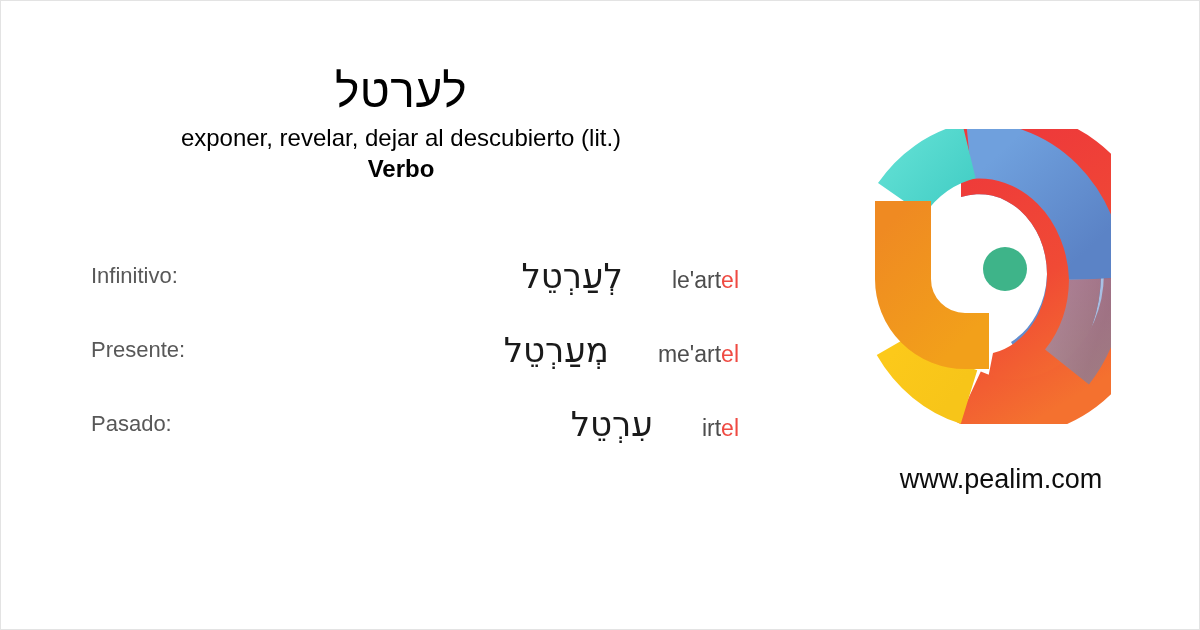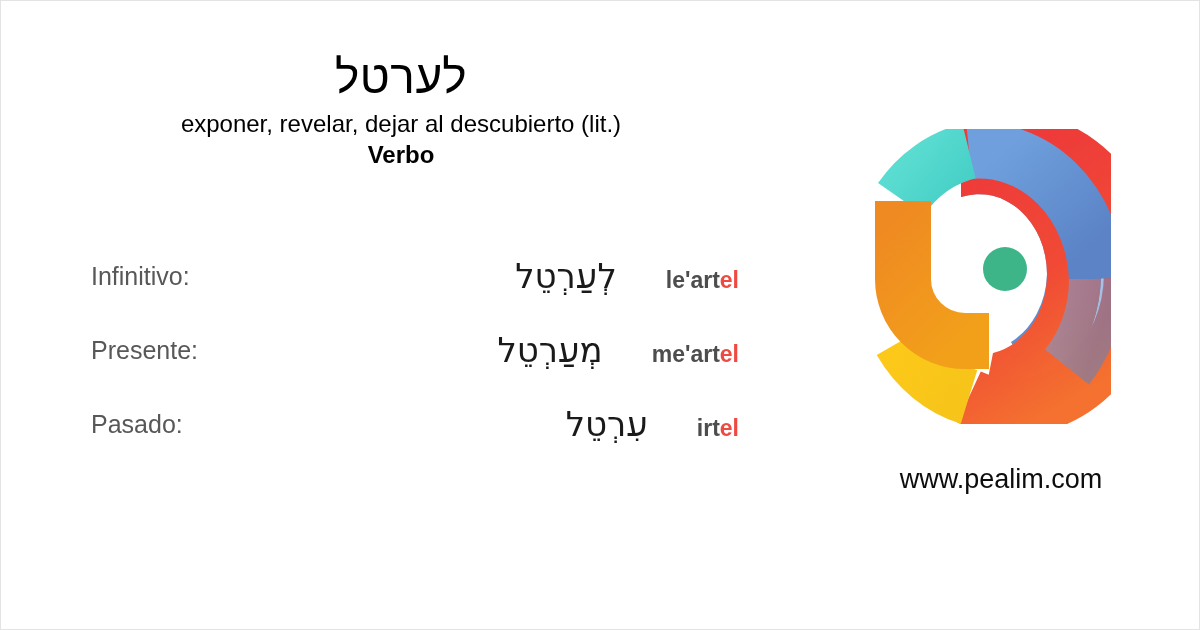--- a/index.html
+++ b/index.html
@@ -26,21 +26,21 @@
     position: absolute;
     left: 0;
     top: 0;
     width: 800px;
     height: 630px;
   }
 
   .header-block {
     position: absolute;
     left: 0;
-    top: 48px;
+    top: 62px;
     width: 800px;
     text-align: center;
   }
   .headword {
     font-size: 46px;
     line-height: 56px;
     color: #000000;
     direction: rtl;
     unicode-bidi: isolate;
     font-weight: 400;
@@ -71,21 +71,21 @@
     position: relative;
     height: 74px;
     display: flex;
     align-items: center;
   }
   .row-label {
     position: absolute;
     left: 90px;
     top: 50%;
     transform: translateY(-50%);
-    font-size: 25px;
+    font-size: 22px;
     color: #585858;
     white-space: nowrap;
     font-weight: 400;
   }
   .row-forms {
     position: absolute;
     right: 62px;
     top: 50%;
     transform: translateY(-50%);
     display: flex;
@@ -100,21 +100,21 @@
     color: #1a1a1a;
     direction: rtl;
     unicode-bidi: isolate;
     margin-right: 9px;
     font-weight: 400;
   }
   .translit {
     font-size: 23px;
     line-height: 30px;
     color: #4d4d4d;
-    font-weight: 700;
+    font-weight: 400;
   }
   .translit .stress {
     color: #ef4a42;
   }
 
   
   .right-col {
     position: absolute;
     left: 800px;
     top: 3px;

